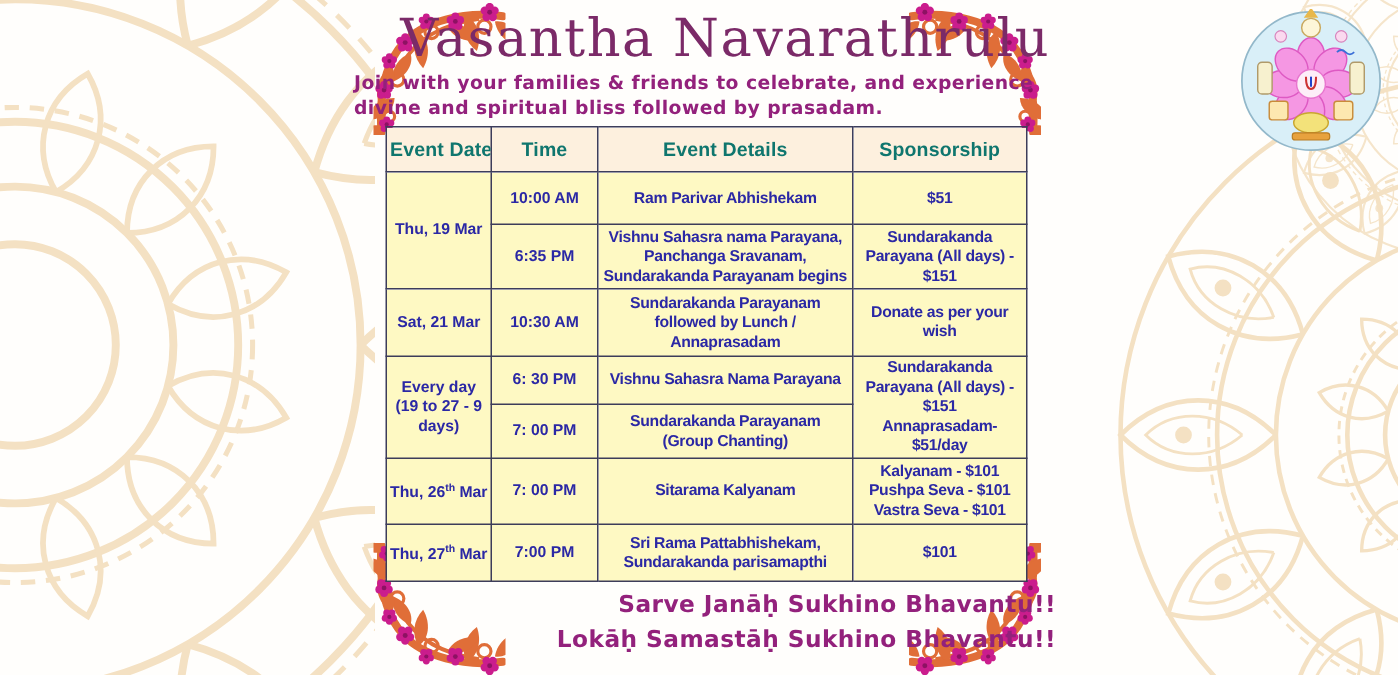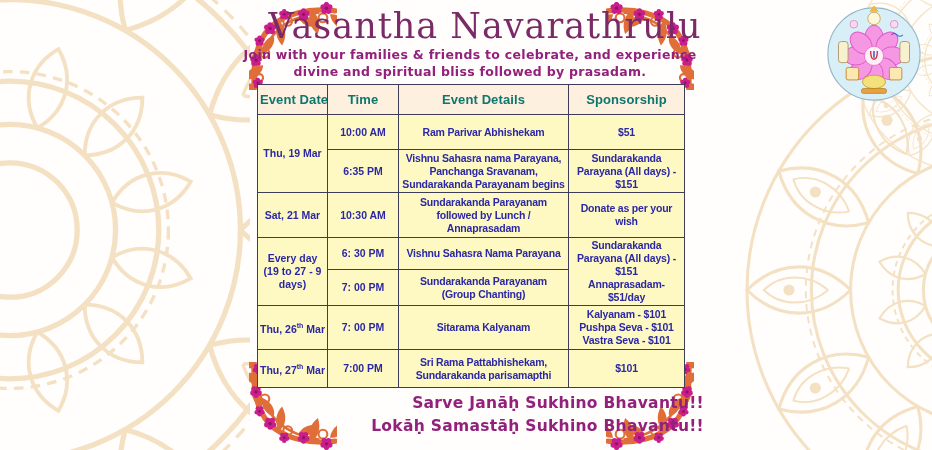--- a/index.html
+++ b/index.html
@@ -10,26 +10,26 @@
   svg{display:block;}
   
   .mandala{position:absolute;pointer-events:none;}
   
   .orn{position:absolute;width:88px;height:88px;}
   .orn-tr{transform:scaleX(-1);}
   .orn-bl{transform:scaleY(-1);}
   .orn-br{transform:scale(-1,-1);}
   
   .title{
-    position:absolute;left:251px;top:6px;width:468px;text-align:center;
+    position:absolute;left:232px;top:6px;width:468px;text-align:right;
     font-family:"DejaVu Serif",serif;font-size:35px;font-weight:500;
     color:#7b2a68;letter-spacing:1px;white-space:nowrap;
   }
   .subtitle{
-    position:absolute;left:236px;top:46px;width:468px;text-align:center;
+    position:absolute;left:236px;top:46px;width:468px;
     font-family:"DejaVu Sans",sans-serif;font-weight:bold;font-size:12.5px;
     line-height:17px;color:#93217c;letter-spacing:.3px;
   }
   
   table.events{
     position:absolute;left:257px;top:84px;width:427px;
     border-collapse:collapse;table-layout:fixed;
   }
   table.events th,table.events td{
     border:1.5px solid #3d3d5a;text-align:center;vertical-align:middle;

